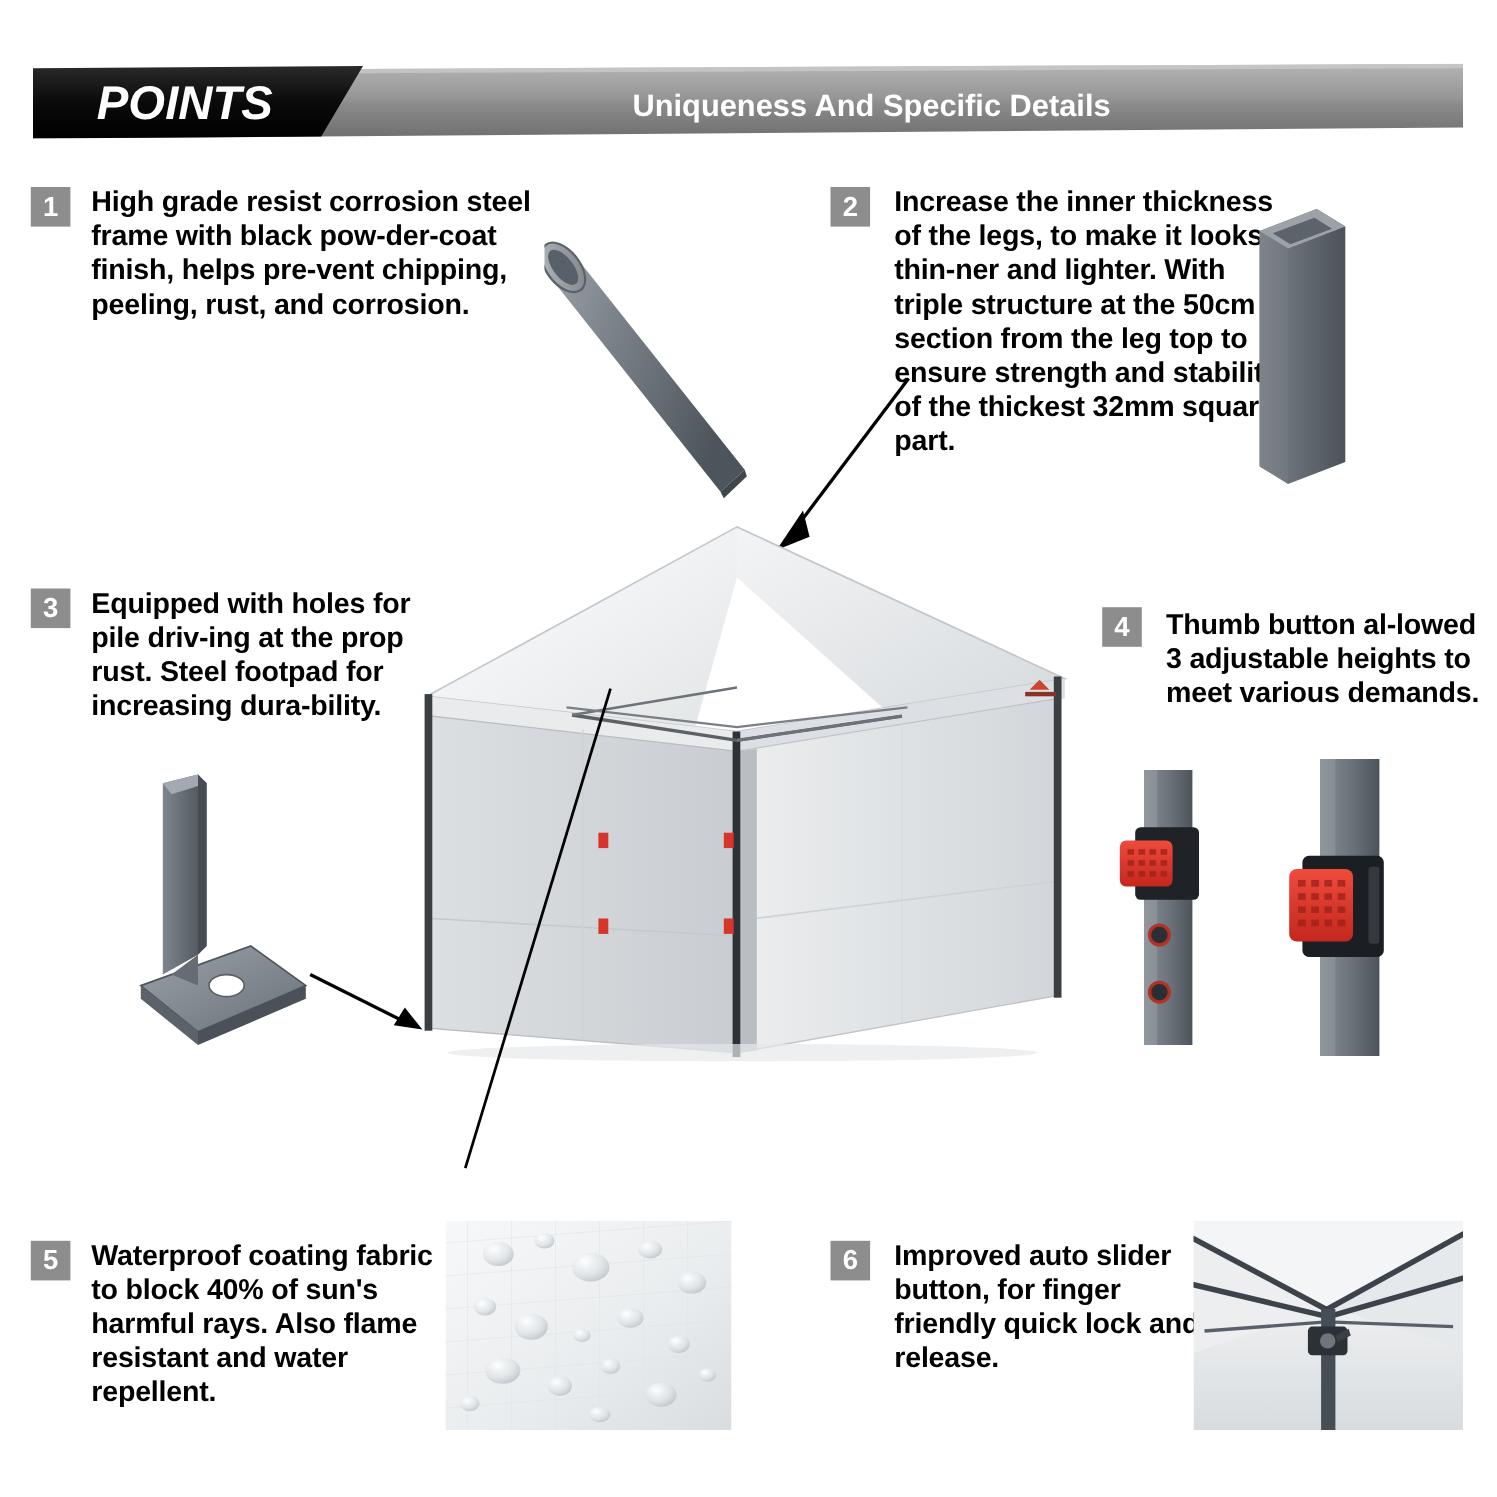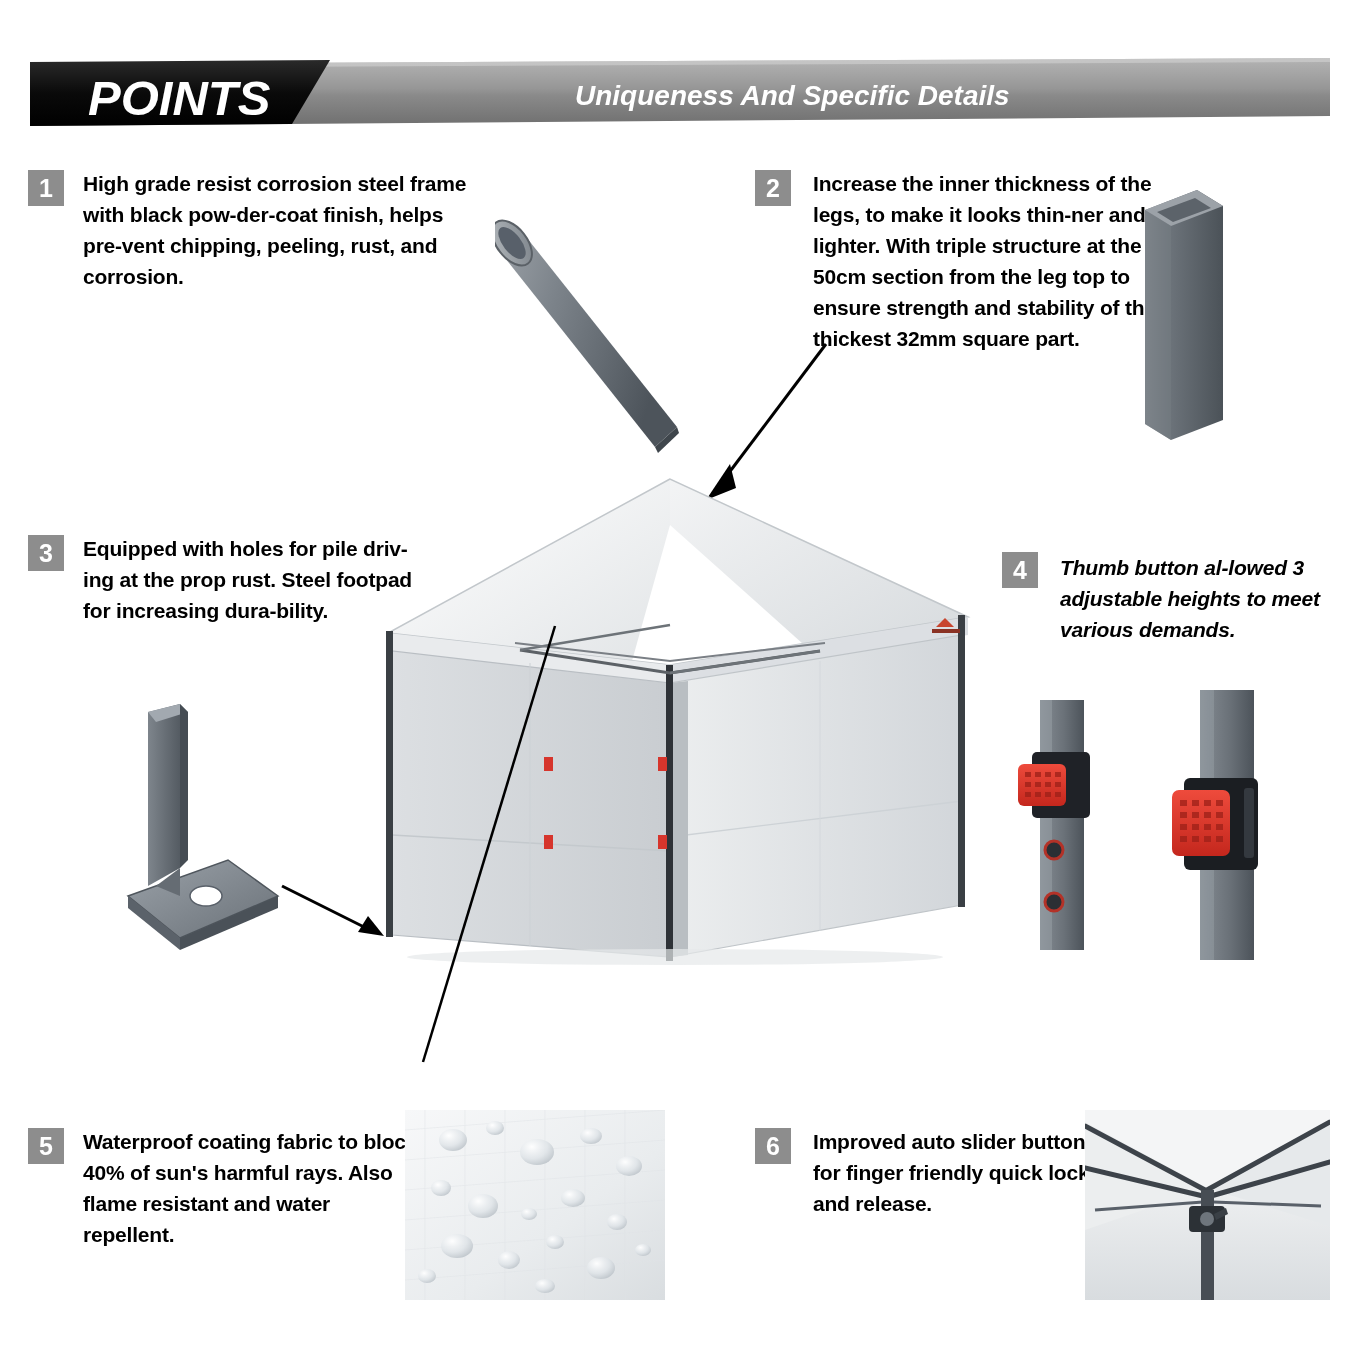--- a/index.html
+++ b/index.html
@@ -27,71 +27,70 @@
   .banner-bg {
     position: absolute;
     left: 0; top: 0;
     width: 100%;
     height: 100%;
   }
   .banner-title {
     position: absolute;
     left: 58px;
     top: 12px;
-    font-size: 49px;
+    font-size: 43px;
     font-weight: bold;
     font-style: italic;
     color: #ffffff;
     letter-spacing: 0px;
   }
   .banner-sub {
     position: absolute;
     left: 545px;
     top: 22px;
     font-size: 28px;
     font-weight: bold;
-    font-style: italic;
     color: #ffffff;
   }
 
   
   .point {
     position: absolute;
   }
   .point-num {
     position: absolute;
     width: 36px;
     height: 36px;
     background: #8d8d8d;
     color: #ffffff;
     font-size: 25px;
     font-weight: bold;
     text-align: center;
     line-height: 36px;
   }
   .point-text {
     position: absolute;
-    font-size: 21px;
+    font-size: 26px;
     font-weight: bold;
     line-height: 31px;
     white-space: pre-line;
     letter-spacing: -0.2px;
   }
 
   .p1 { left: 28px; top: 170px; }
   .p1 .point-text { left: 55px; top: -2px; width: 400px; }
 
   .p2 { left: 755px; top: 170px; }
   .p2 .point-text { left: 58px; top: -2px; width: 350px; }
 
   .p3 { left: 28px; top: 535px; }
   .p3 .point-text { left: 55px; top: -2px; width: 330px; }
 
   .p4 { left: 1002px; top: 552px; }
-  .p4 .point-text { left: 58px; top: 0px; width: 300px; font-style: italic; }
+  .p4 .point-text { left: 58px; top: 0px; width: 300px; }
 
   .p5 { left: 28px; top: 1128px; }
   .p5 .point-text { left: 55px; top: -2px; width: 340px; }
 
   .p6 { left: 755px; top: 1128px; }
   .p6 .point-text { left: 58px; top: -2px; width: 300px; }
 
   
   .fig { position: absolute; }
 

